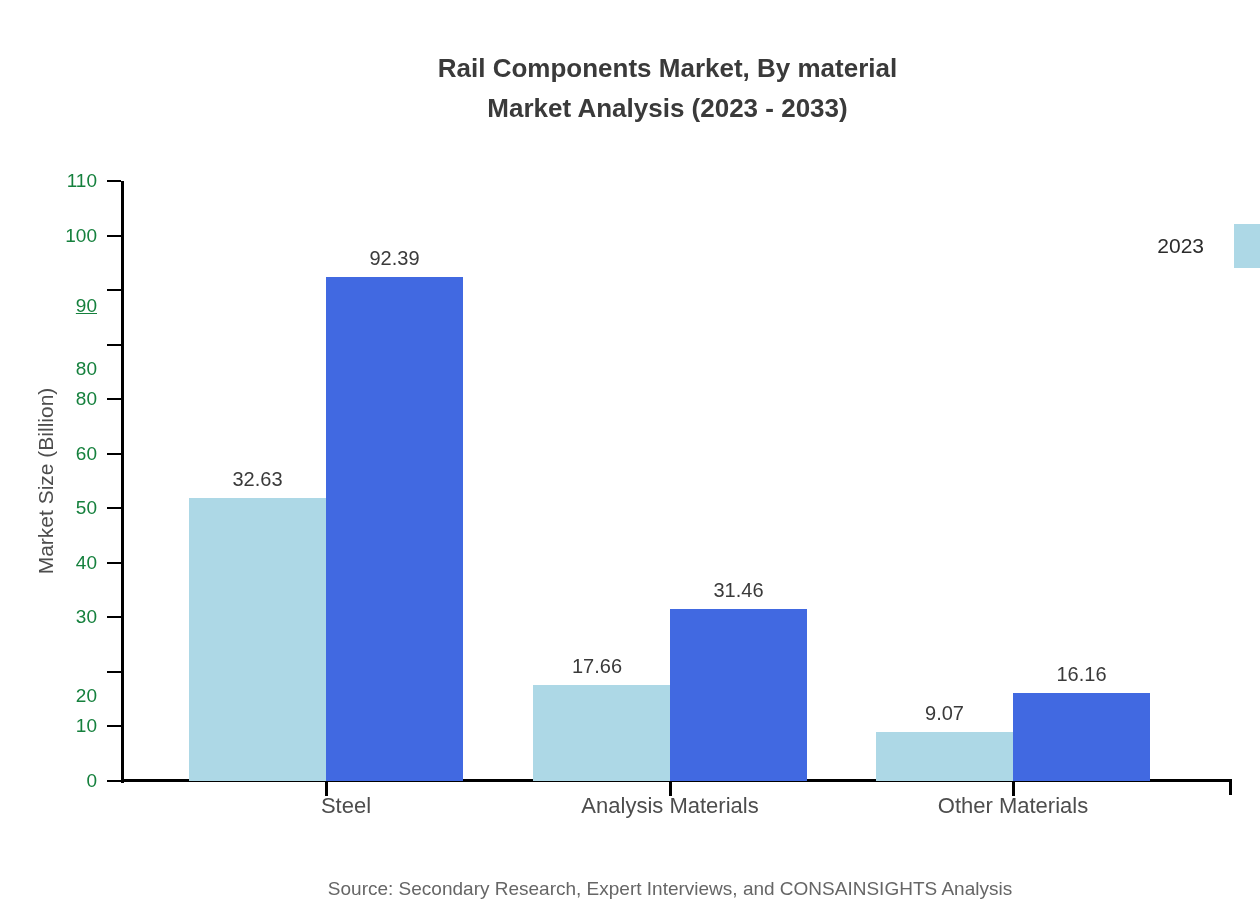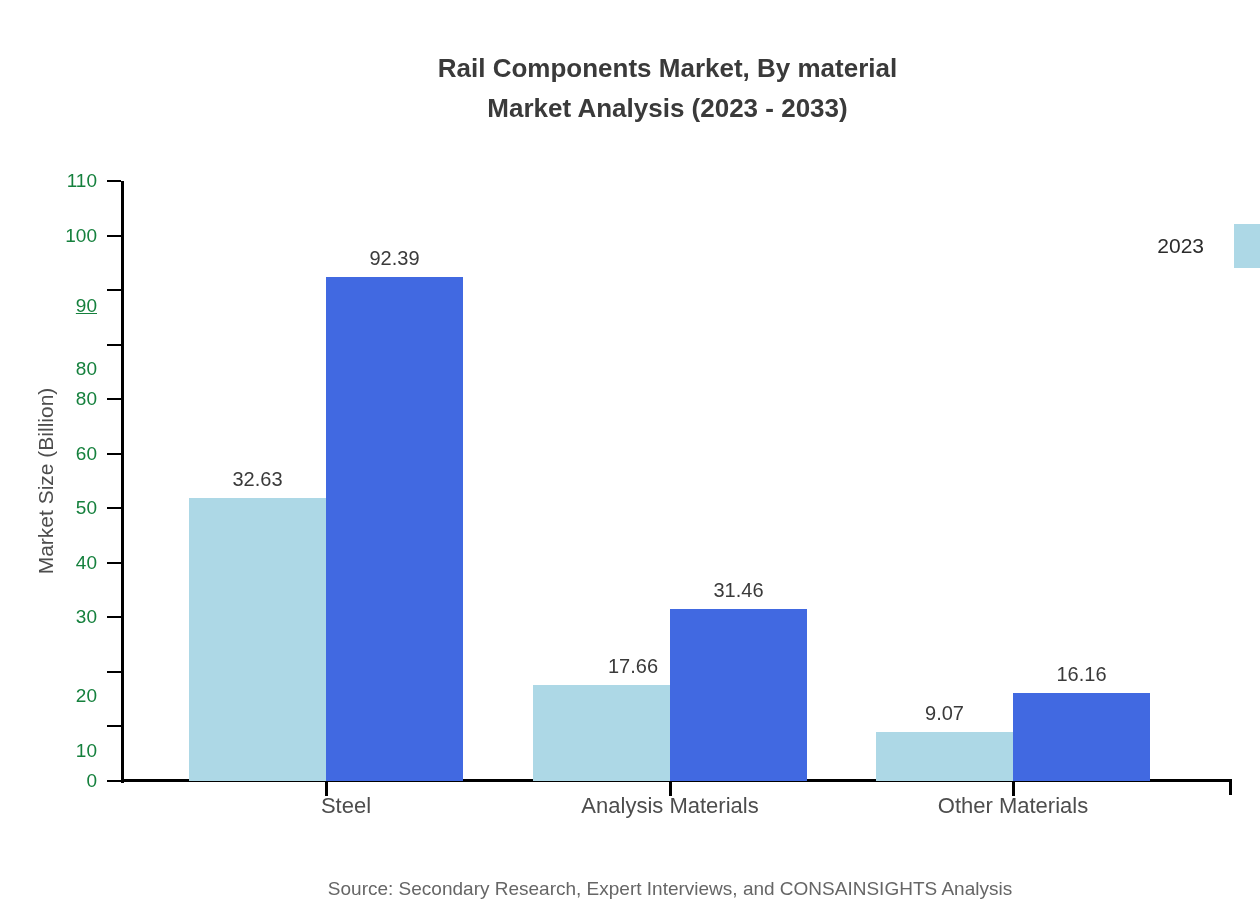--- a/index.html
+++ b/index.html
@@ -194,42 +194,42 @@
     <div class="y-tick-label" style="top: 453.727px;">60</div>
     <div class="y-tick" style="top: 507.273px;"></div>
     <div class="y-tick-label" style="top: 508.273px;">50</div>
     <div class="y-tick" style="top: 561.818px;"></div>
     <div class="y-tick-label" style="top: 562.818px;">40</div>
     <div class="y-tick" style="top: 616.364px;"></div>
     <div class="y-tick-label" style="top: 617.364px;">30</div>
     <div class="y-tick" style="top: 670.909px;"></div>
     <div class="y-tick-label" style="top: 696px; text-align: right;">20</div>
     <div class="y-tick" style="top: 725.455px;"></div>
-    <div class="y-tick-label" style="top: 726.455px; margin-top: 25px;">10</div>
+    <div class="y-tick-label" style="top: 726.455px;">10</div>
     <div class="y-tick" style="top: 780px;"></div>
     <div class="y-tick-label" style="top: 781px;">0</div>
   </div>
 <div id="x-ticks-container">
     <div class="x-tick" style="left: 325px;"></div>
     <div class="x-tick-label" style="left: 326px; margin-left: 20px;">Steel</div>
     <div class="x-tick" style="left: 669px;"></div>
     <div class="x-tick-label" style="left: 670px;">Analysis Materials</div>
     <div class="x-tick" style="left: 1012px;"></div>
     <div class="x-tick-label" style="left: 1013px;">Other Materials</div>
   </div>
 
 <div id="y-axis-title">Market Size (Billion)</div>
 
 <div id="plot-area">
     <div class="bar" title="Steel 2023: 51.87" style="left: 68px; width: 137px; height: 282.927px; background: rgb(173, 216, 230);"></div>
     <div class="bar-label" style="left: 136.5px; top: 287.073px;">32.63</div>
     <div class="bar" title="Steel 2033: 92.39" style="left: 205px; width: 137px; height: 503.945px; background: rgb(65, 105, 225);"></div>
     <div class="bar-label" style="left: 273.5px; top: 66.0545px;">92.39</div>
     <div class="bar" title="Composite Materials 2023: 17.66" style="left: 412px; width: 137px; height: 96.3273px; background: rgb(173, 216, 230);"></div>
-    <div class="bar-label" style="left: 476px; top: 473.673px; margin-left: 36px;">17.66</div>
+    <div class="bar-label" style="left: 476px; top: 473.673px;">17.66</div>
     <div class="bar" title="Composite Materials 2033: 31.46" style="left: 549px; width: 137px; height: 171.6px; background: rgb(65, 105, 225);"></div>
     <div class="bar-label" style="left: 617.5px; top: 398.4px;">31.46</div>
     <div class="bar" title="Other Materials 2023: 9.07" style="left: 755px; width: 137px; height: 49.4727px; background: rgb(173, 216, 230);"></div>
     <div class="bar-label" style="left: 823.5px; top: 520.527px;">9.07</div>
     <div class="bar" title="Other Materials 2033: 16.16" style="left: 892px; width: 137px; height: 88.1455px; background: rgb(65, 105, 225);"></div>
     <div class="bar-label" style="left: 960.5px; top: 481.855px;">16.16</div>
   </div>
 
 <div id="legend">
     <div class="legend-row">

